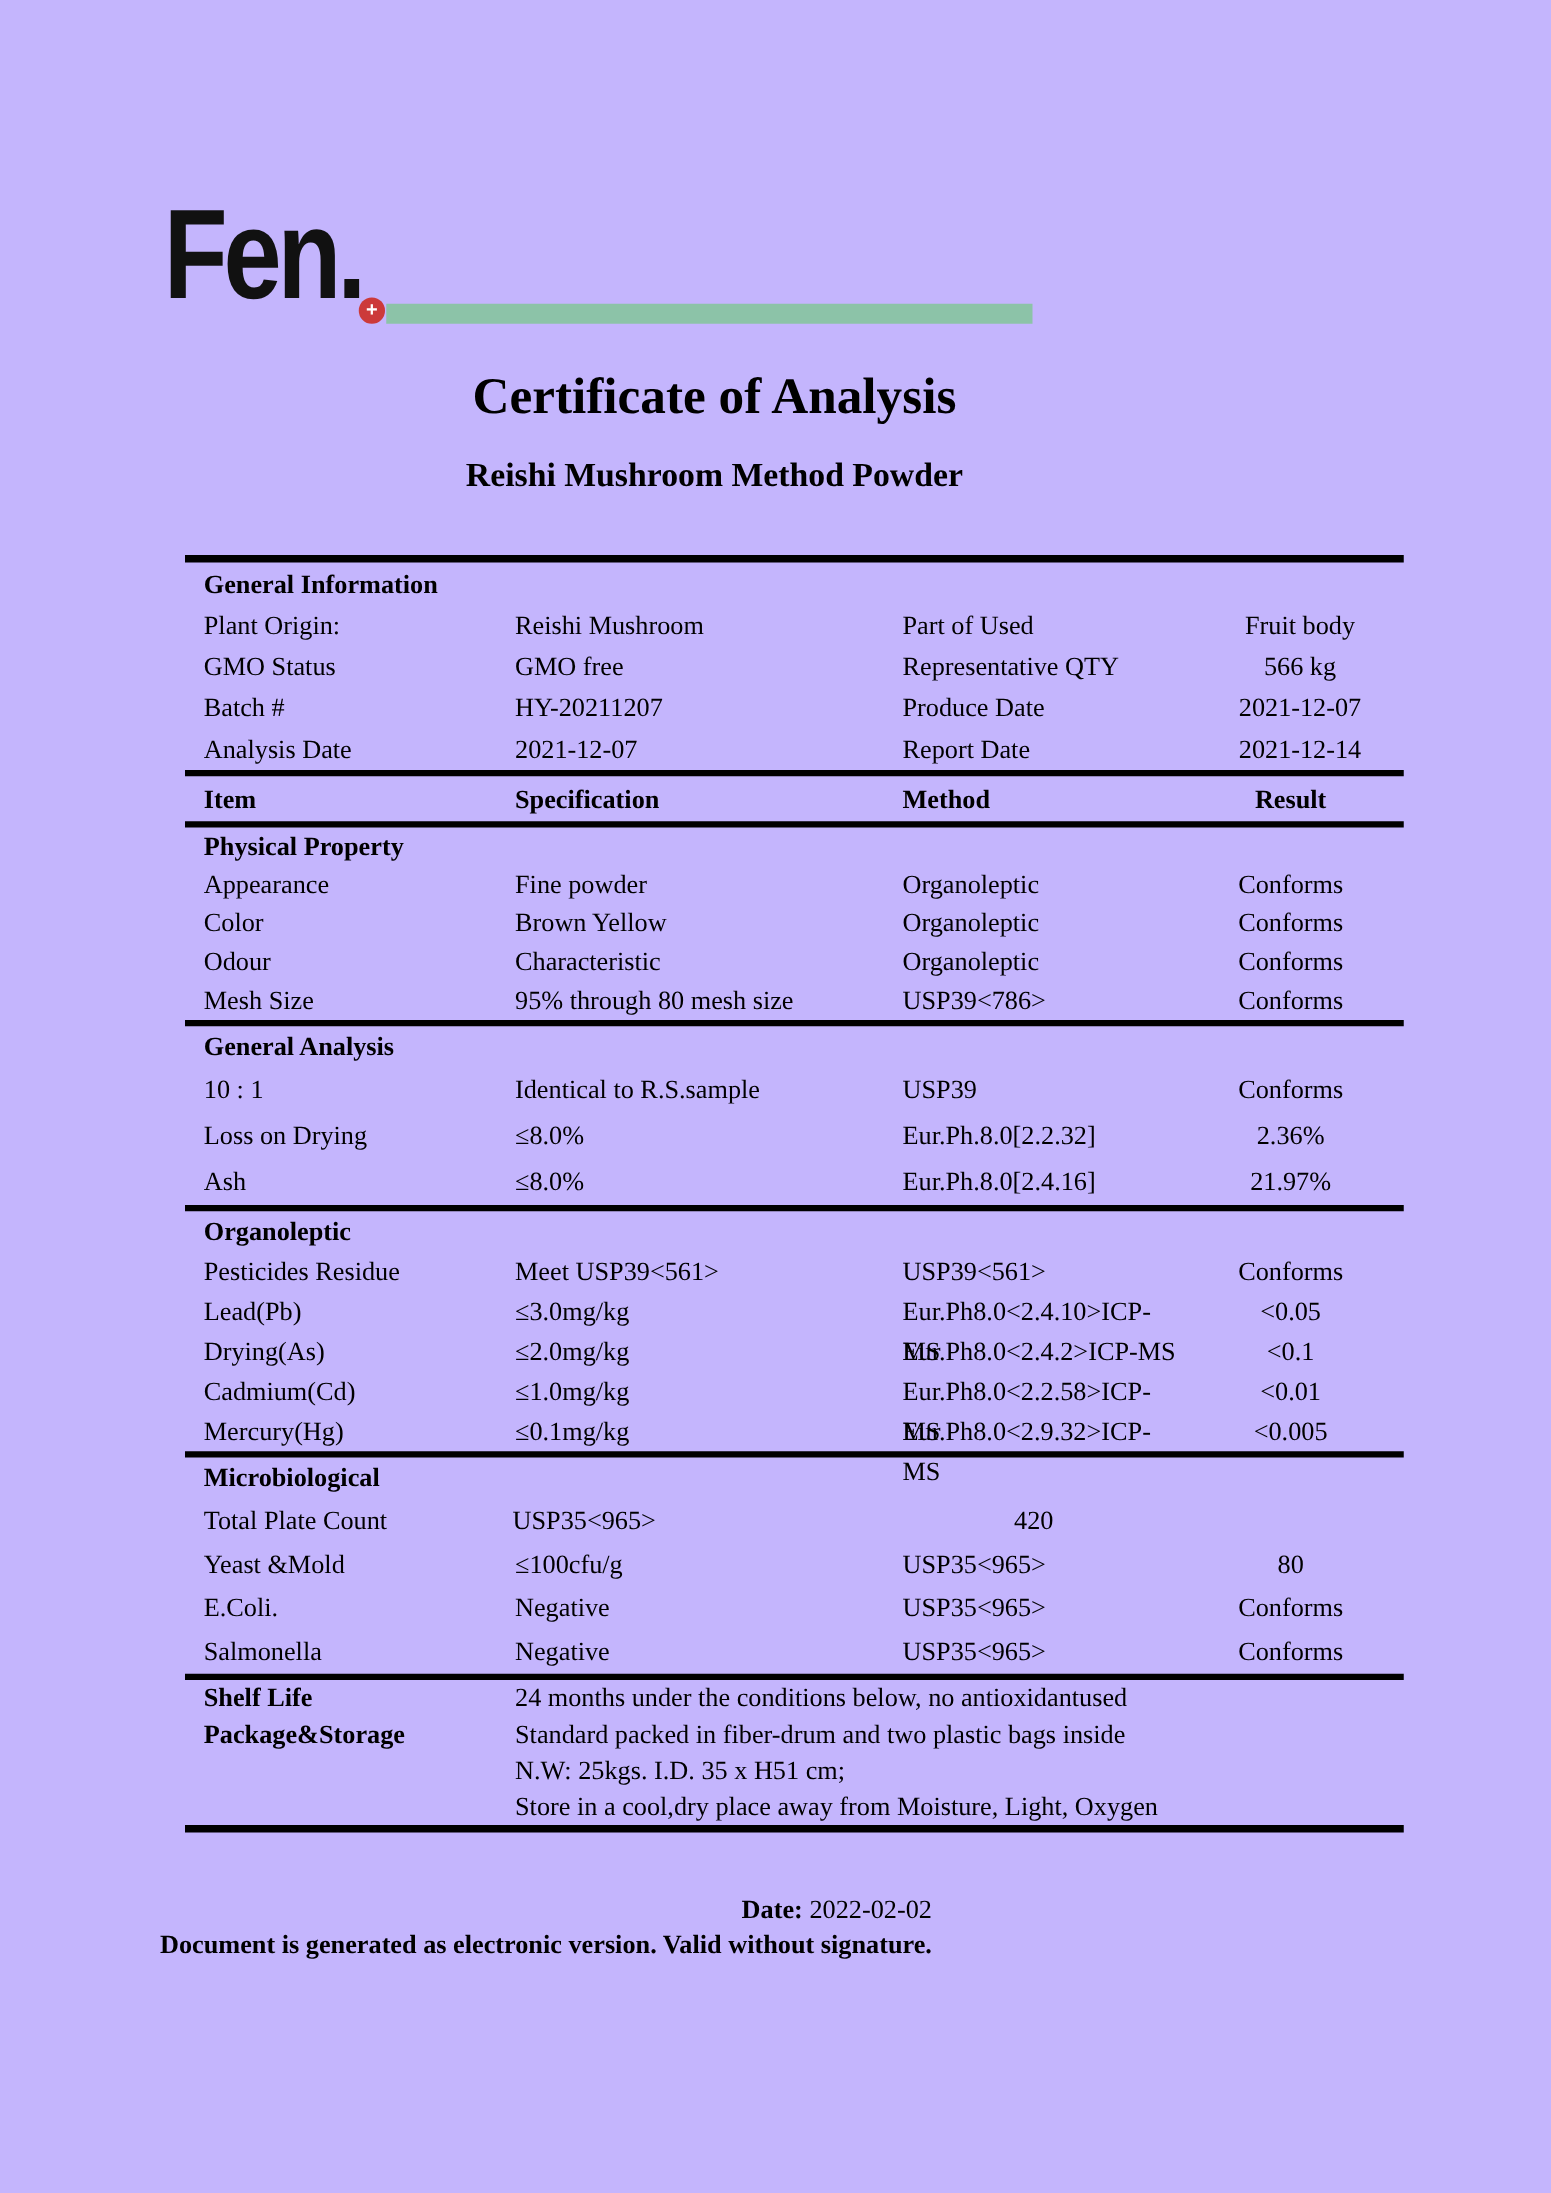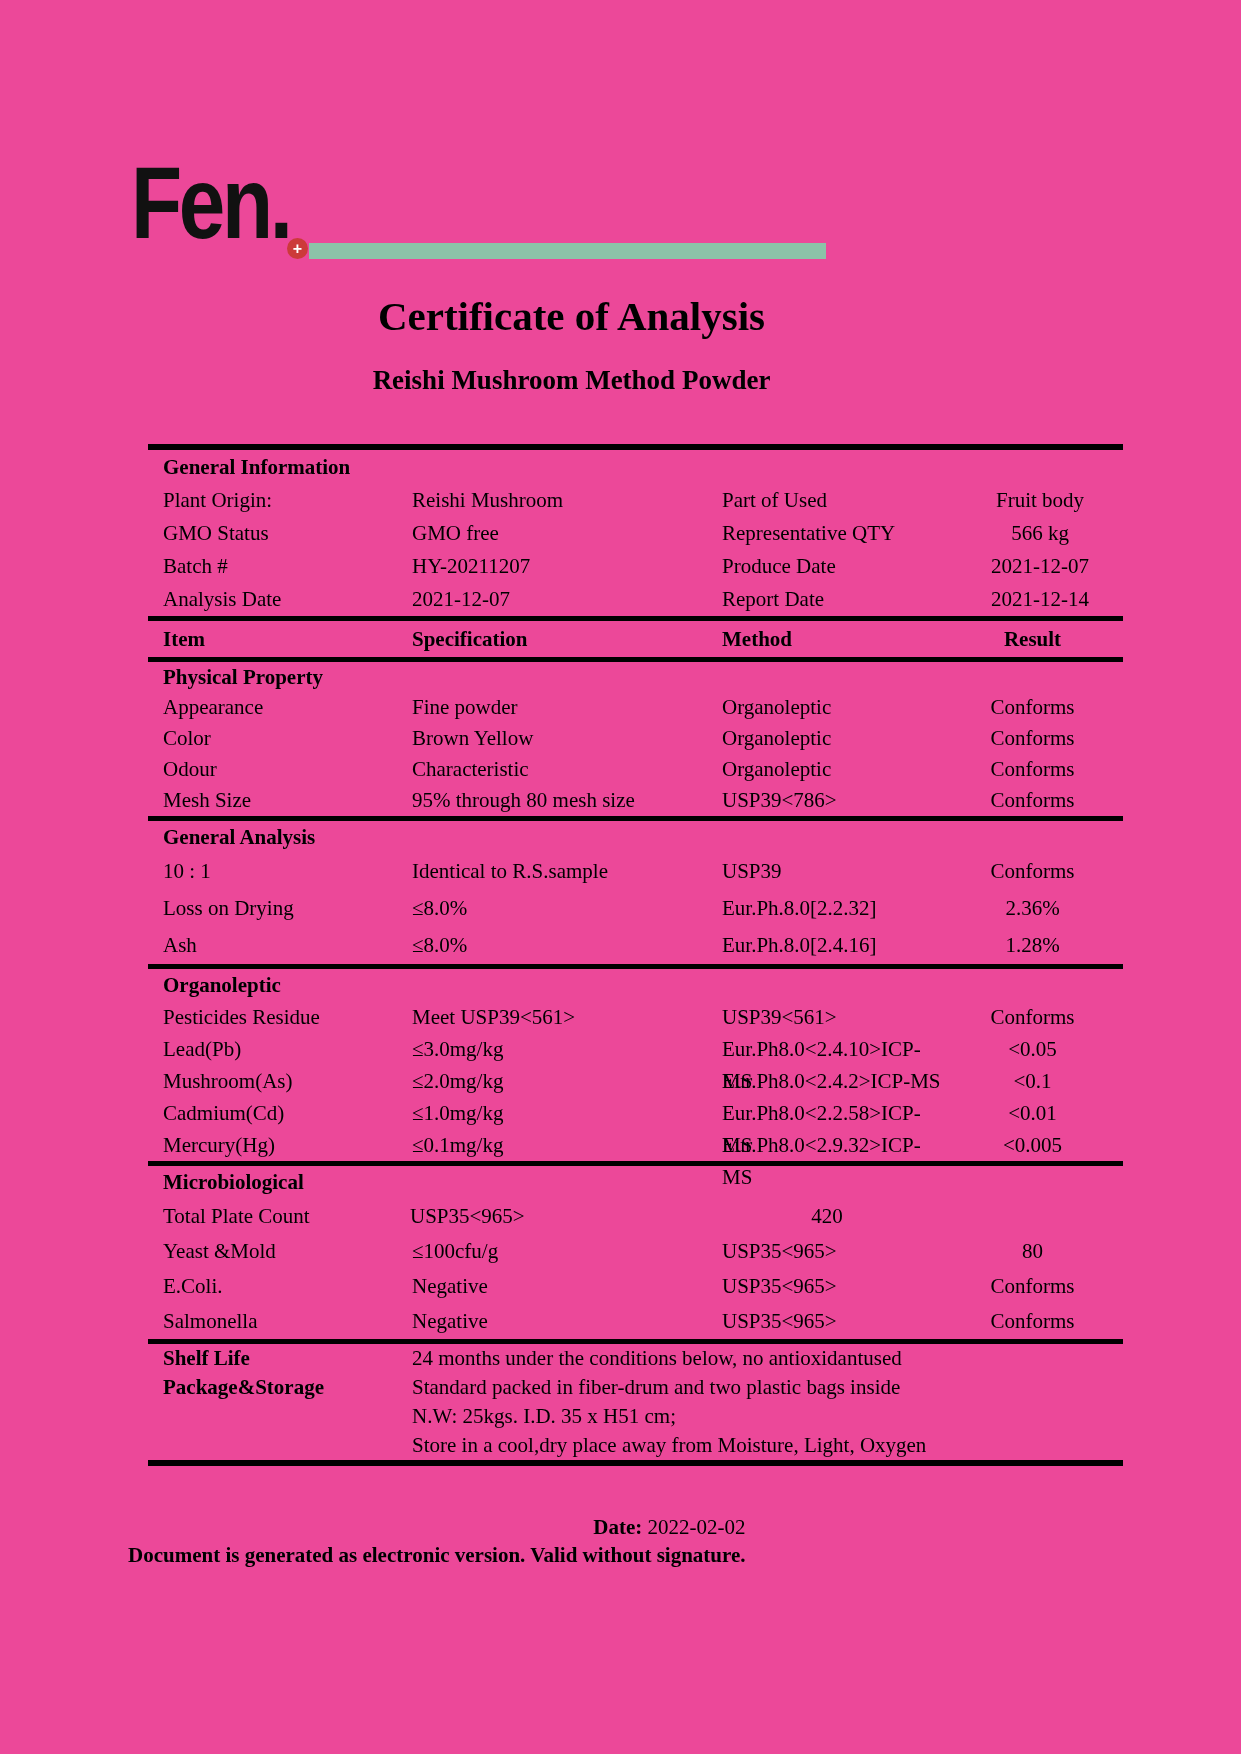--- a/index.html
+++ b/index.html
@@ -1,17 +1,17 @@
 <!DOCTYPE html>
 <html><head>
 <meta charset="utf-8">
 <style>
   html,body { margin:0; padding:0; background:#ffffff; }
   .page {
-    position:relative; width:1241px; height:1754px; background:#ec4899;
+    position:relative; width:1241px; height:1754px; background:#c4b5fd;
     font-family:"Liberation Serif", serif; color:#000; overflow:hidden;
   }
   
   .logo-text {
     position:absolute; left:131px; top:152px;
     font-family:"Liberation Sans", sans-serif;
     font-weight:bold; font-size:102px; line-height:102px; letter-spacing:-4px;
     transform:scaleX(0.82); transform-origin:left top; color:#111;
   }
   .logo-badge {
@@ -147,40 +147,40 @@
     <div class="row r-37">
       <div class="c1">Loss on Drying</div>
       <div class="c2">≤8.0%</div>
       <div class="c3">Eur.Ph.8.0[2.2.32]</div>
       <div class="c4">2.36%</div>
     </div>
     <div class="row r-37">
       <div class="c1">Ash</div>
       <div class="c2">≤8.0%</div>
       <div class="c3">Eur.Ph.8.0[2.4.16]</div>
-      <div class="c4">1.28%</div>
+      <div class="c4">21.97%</div>
     </div>
 
     <div class="rule"></div>
 
     <div class="h-sec">Organoleptic</div>
     <div class="row r-32">
       <div class="c1">Pesticides Residue</div>
       <div class="c2">Meet USP39&lt;561&gt;</div>
       <div class="c3">USP39&lt;561&gt;</div>
       <div class="c4">Conforms</div>
     </div>
     <div class="row r-32">
       <div class="c1">Lead(Pb)</div>
       <div class="c2">≤3.0mg/kg</div>
       <div class="c3">Eur.Ph8.0&lt;2.4.10&gt;ICP-MS</div>
       <div class="c4">&lt;0.05</div>
     </div>
     <div class="row r-32">
-      <div class="c1">Mushroom(As)</div>
+      <div class="c1">Drying(As)</div>
       <div class="c2">≤2.0mg/kg</div>
       <div class="c3">Eur.Ph8.0&lt;2.4.2&gt;ICP-MS</div>
       <div class="c4">&lt;0.1</div>
     </div>
     <div class="row r-32">
       <div class="c1">Cadmium(Cd)</div>
       <div class="c2">≤1.0mg/kg</div>
       <div class="c3">Eur.Ph8.0&lt;2.2.58&gt;ICP-MS</div>
       <div class="c4">&lt;0.01</div>
     </div>

